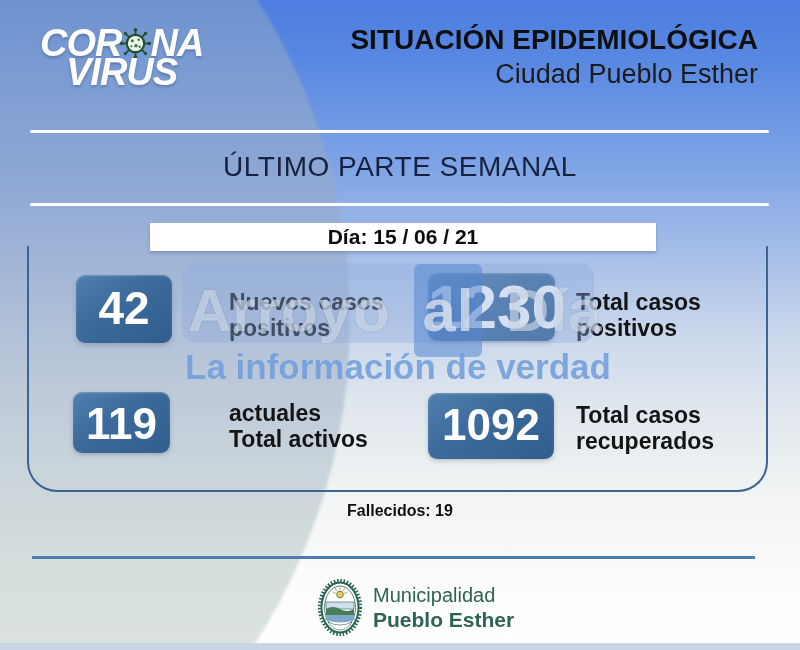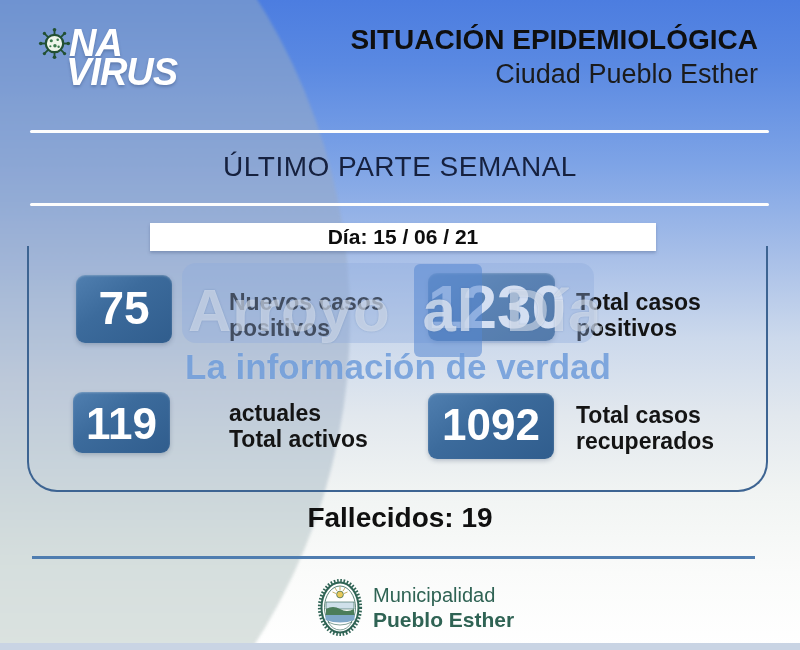--- a/index.html
+++ b/index.html
@@ -69,41 +69,42 @@
     font-size:60px; font-weight:bold; letter-spacing:1px;
     color:rgba(241,245,251,.52); text-shadow:0 0 2px rgba(70,100,150,.35); white-space:nowrap; }
   .wm-row1 .wm-al { display:inline-block; background:rgba(85,135,210,.55); border-radius:6px;
     padding:12px 8px; margin:0 6px; color:rgba(246,249,253,.65); }
   .wm-tagline { position:absolute; left:185px; top:347px; width:424px; text-align:center;
     font-size:35px; font-weight:bold; color:rgba(96,146,214,.78);
     text-shadow:0 0 1px rgba(255,255,255,.4); white-space:nowrap; }
 
   
   .deaths { position:absolute; left:0; right:0; top:502px; text-align:center;
-    font-size:28px; font-weight:bold; color:#101010; }
+    font-size:16px; font-weight:bold; color:#101010; }
 
   .footer-line { position:absolute; left:32px; right:45px; top:556px; height:3px; background:#4f7db0; }
 
   .muni { position:absolute; left:317px; top:578px; display:flex; align-items:center; }
   .muni .seal { width:46px; height:59px; flex:0 0 auto; }
   .muni-text { margin-left:10px; color:#2f6354; line-height:1.1; }
   .muni-org { font-size:20px; font-weight:normal; }
   .muni-city { font-size:21px; font-weight:bold; margin-top:2px; }
 </style>
 </head>
 <body>
 
 <div class="canvas">
 
   <div class="bg-base"></div>
   <div class="bg-left-circle"></div>
   <div class="bg-bottom-strip"></div>
 
   <div class="brand">
     <div class="brand-line1">
+      <span>COR</span>
       <svg class="virus" viewBox="0 0 36 36">
         <g stroke="#225033" stroke-width="2" fill="none">
           <line x1="18" y1="3" x2="18" y2="9"></line>
             <line x1="18" y1="27" x2="18" y2="33"></line>
           <line x1="3" y1="18" x2="9" y2="18"></line>
             <line x1="27" y1="18" x2="33" y2="18"></line>
           <line x1="7.4" y1="7.4" x2="11.6" y2="11.6"></line>
             <line x1="24.4" y1="24.4" x2="28.6" y2="28.6"></line>
           <line x1="7.4" y1="28.6" x2="11.6" y2="24.4"></line>
             <line x1="24.4" y1="11.6" x2="28.6" y2="7.4"></line>
@@ -137,21 +138,21 @@
     <div class="header-subtitle">Ciudad Pueblo Esther</div>
   </div>
 
   <div class="rule rule-top"></div>
   <div class="section-title">ÚLTIMO PARTE SEMANAL</div>
   <div class="rule rule-mid"></div>
 
   <div class="panel"></div>
   <div class="date-bar">Día: 15 / 06 / 21</div>
 
-  <div class="stat-box b1">75</div>
+  <div class="stat-box b1">42</div>
   <div class="stat-label l1">
     <div>Nuevos casos</div>
     <div>positivos</div>
   </div>
 
   <div class="stat-box b2">1230</div>
   <div class="stat-label l2">
     <div>Total casos</div>
     <div>positivos</div>
   </div>

